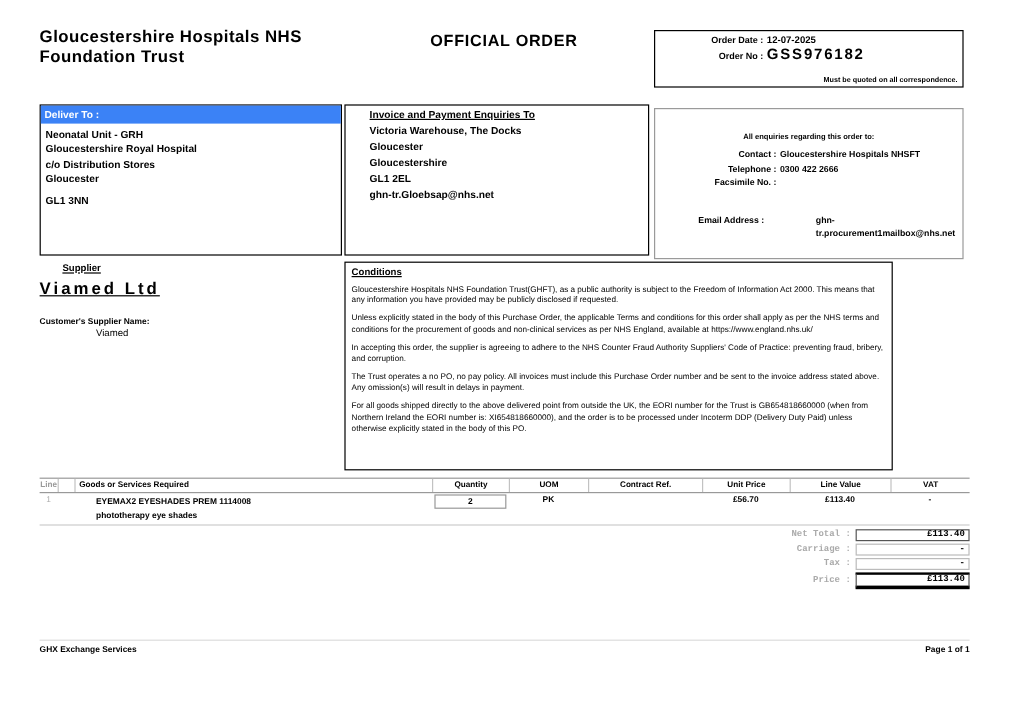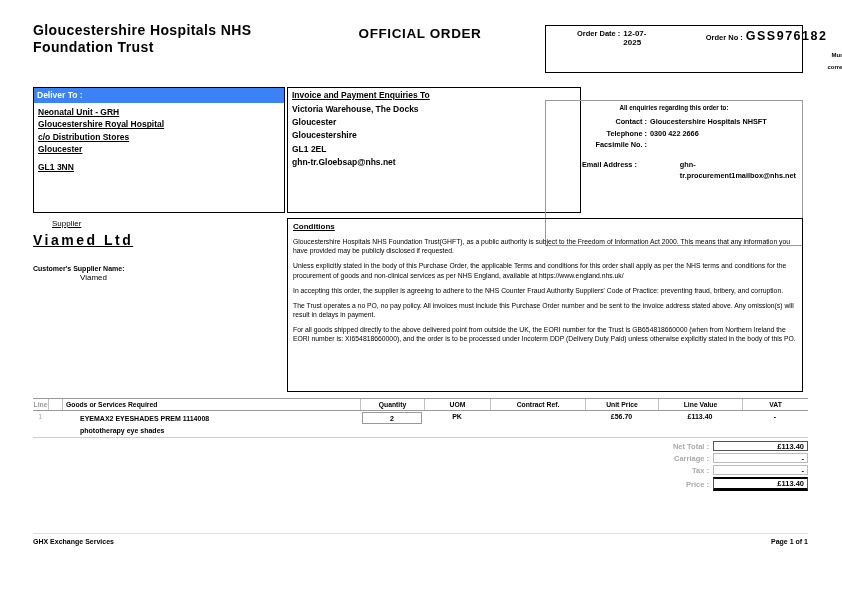--- a/index.html
+++ b/index.html
@@ -5,72 +5,72 @@
   * { margin:0; padding:0; box-sizing:border-box; }
   html,body { width:842px; height:595px; background:#fff; }
   body { font-family:"Liberation Sans", sans-serif; color:#000; position:relative; overflow:hidden; }
   .abs { position:absolute; }
 
   
   .org-name { left:33px; top:22px; width:280px; font-size:14px; font-weight:bold; letter-spacing:0.4px; line-height:1.2; }
   .doc-title { left:300px; top:26px; width:240px; text-align:center; font-size:13.5px; font-weight:bold; letter-spacing:0.6px; }
 
   
-  .order-box { left:545px; top:25px; width:258px; height:48px; border:1px solid #000; padding:3px 4px 2px 4px; display:flex; flex-direction:row; }
+  .order-box { left:545px; top:25px; width:258px; height:48px; border:1px solid #000; padding:3px 4px 2px 4px; display:flex; flex-direction:column; }
   .order-row { display:flex; align-items:baseline; }
   .order-label { width:86px; text-align:right; font-size:7.5px; font-weight:bold; margin-right:3px; white-space:nowrap; }
   .order-date-value { font-size:8px; font-weight:bold; }
   .order-no-value { font-size:12.5px; font-weight:bold; letter-spacing:1.5px; }
   .order-note { margin-top:auto; text-align:right; font-size:6px; font-weight:bold; }
 
   
   .deliver-box { left:33px; top:87px; width:252px; height:126px; border:1px solid #000; }
   .deliver-header { background:#3b82f6; color:#fff; font-size:8.5px; font-weight:bold; padding:2px 3px 3px 3px; }
-  .deliver-lines { padding:3px 4px; font-size:8.5px; font-weight:bold; line-height:12.3px;text-decoration:underline; }
+  .deliver-lines { padding:3px 4px; font-size:8.5px; font-weight:bold; line-height:12.3px; }
   .deliver-postcode { margin-top:6px; }
 
-  .invoice-box { left:287px; top:87px; width:294px; height:126px; border:1px solid #000; padding:2px 4px; }
+  .invoice-box { left:287px; top:87px; width:254px; height:126px; border:1px solid #000; padding:2px 20px; }
   .invoice-heading { font-size:8.5px; font-weight:bold; text-decoration:underline; margin-bottom:3px; }
   .invoice-lines { font-size:8.5px; font-weight:bold; line-height:13.2px; }
 
-  .enquiries-box { left:545px; top:100px; width:258px; height:146px; border:1px solid #9a9a9a; padding:3px 4px; }
+  .enquiries-box { left:545px; top:90px; width:258px; height:126px; border:1px solid #9a9a9a; padding:20px 4px; }
   .enq-heading { text-align:center; font-size:6.3px; font-weight:bold; margin-bottom:5px; }
   .enq-row { display:flex; align-items:baseline; line-height:11.5px; }
   .enq-label { width:97px; text-align:right; font-size:7.3px; font-weight:bold; margin-right:3px; white-space:nowrap; }
   .enq-value { font-size:7.3px; font-weight:bold; }
-  .enq-row.email-row { margin-top:8px;gap:40px; }
+  .enq-row.email-row { margin-top:20px;gap:40px; }
 
   
   .supplier-section { left:33px; top:219px; width:250px; }
-  .supplier-heading { font-size:8px; font-weight:normal; text-decoration:underline;padding-left:19px; }
+  .supplier-heading { font-size:8px; font-weight:bold; text-decoration:underline;padding-left:19px; }
   .supplier-name { font-size:14px; font-weight:bold; letter-spacing:2.5px; text-decoration:underline; margin-top:4px; }
   .cust-supplier-label { font-size:7px; font-weight:bold; margin-top:17px; }
   .cust-supplier-value { font-size:8px; margin-top:1px;margin-left:47px; }
 
   
-  .conditions-box { left:287px; top:218px; width:516px; height:174px; border:1px solid #000; padding:3px 5px; }
+  .conditions-box { left:287px; top:218px; width:457px; height:174px; border:1px solid #000; padding:3px 5px; }
   .conditions-heading { font-size:8px; font-weight:bold; text-decoration:underline; }
   .conditions-box p { font-size:6.8px; line-height:1.35; margin-top:6px; }
 
   
   .tbl-grid { display:grid; grid-template-columns:15px 14px 298px 64px 66px 95px 73px 84px 66px; width:775px; }
   .tbl-header { left:33px; top:398px; height:13px; border-top:1px solid #999; border-bottom:1px solid #999; background:#fff; }
   .tbl-header > div { font-size:6.8px; font-weight:bold; text-align:center; line-height:12px; border-left:1px solid #c2c2c2; overflow:hidden; white-space:nowrap; }
   .tbl-header > div:first-child { border-left:none; color:#999; }
   .tbl-header .h-desc { text-align:left; padding-left:3px; }
   .tbl-row { left:33px; top:411px; }
   .cell-line { font-size:7px; color:#aaa; text-align:center; padding-top:2px; }
   .cell-desc { font-size:7px; font-weight:bold; padding-left:18px; padding-top:2px; line-height:1.7; }
   .cell-qty { padding:1px 2px 0 2px; }
   .qty-box { border:1px solid #999; height:12px; font-size:7px; font-weight:bold; text-align:center; line-height:11px; background:#fff; }
   .cell-center { font-size:7px; font-weight:bold; text-align:center; padding-top:2px; }
   .items-bottom-rule { left:33px; top:437px; width:775px; height:0; border-top:1px solid #ccc; }
 
   
-  .totals { left:561px; top:441px; width:247px; }
+  .totals { left:561px; top:441px; width:247px;font-family:Liberation Mono, monospace; }
   .total-row { display:flex; align-items:center; margin-bottom:2px; }
   .total-label { flex:1; text-align:right; font-size:7.5px; font-weight:bold; color:#aaa; padding-right:4px; white-space:nowrap; }
   .total-box { width:95px; height:10px; font-size:7.5px; font-weight:bold; text-align:right; padding-right:3px; line-height:9px; border:1px solid #bbb; background:#fff; }
   .total-box.net { border:1px solid #555; }
   .total-box.grand { border:1px solid #555; border-top:2px solid #000; border-bottom:3px solid #000; height:14px; line-height:9px; }
 
   
   .footer-rule { left:33px; top:533px; width:775px; height:0; border-top:1px solid #ddd; }
   .footer-left { left:33px; top:538px; font-size:7px; font-weight:bold; }
   .footer-right { left:33px; top:538px; width:775px; text-align:right; font-size:7px; font-weight:bold; }

